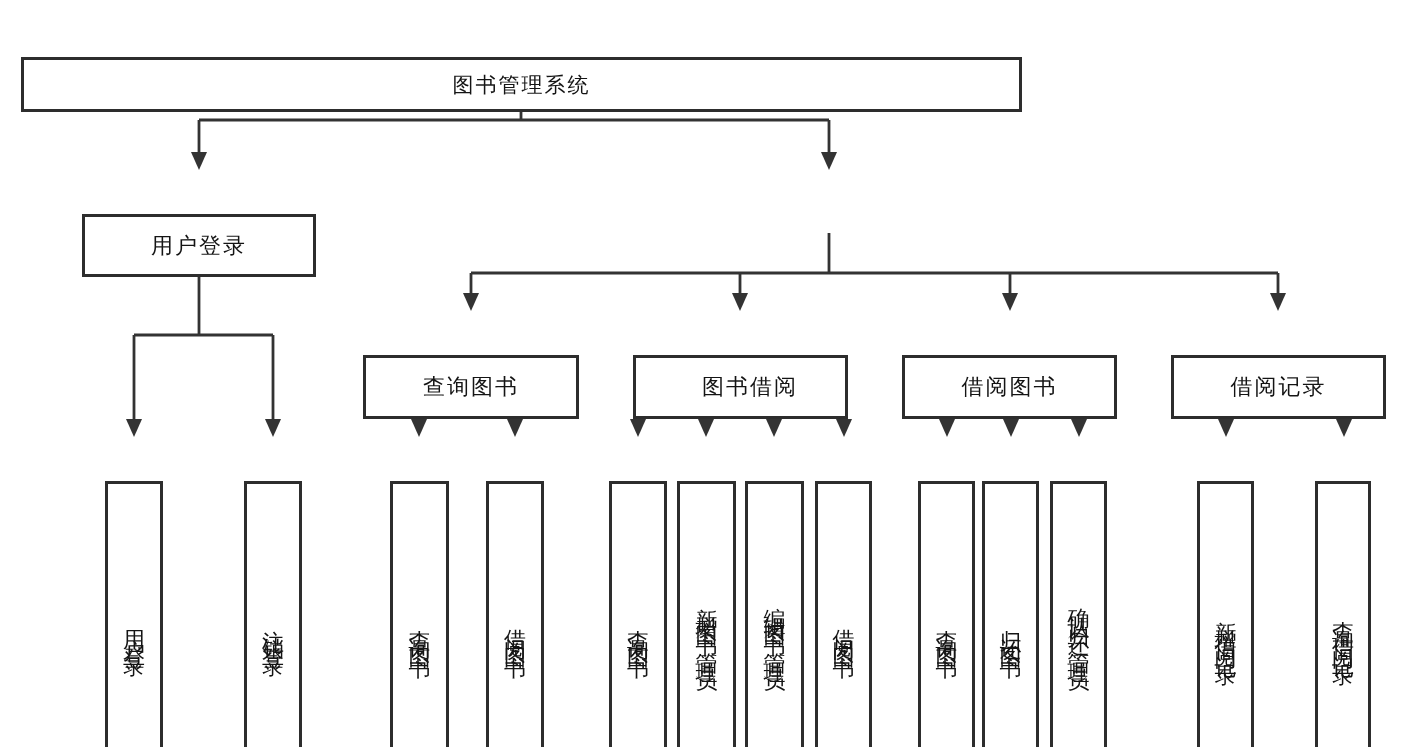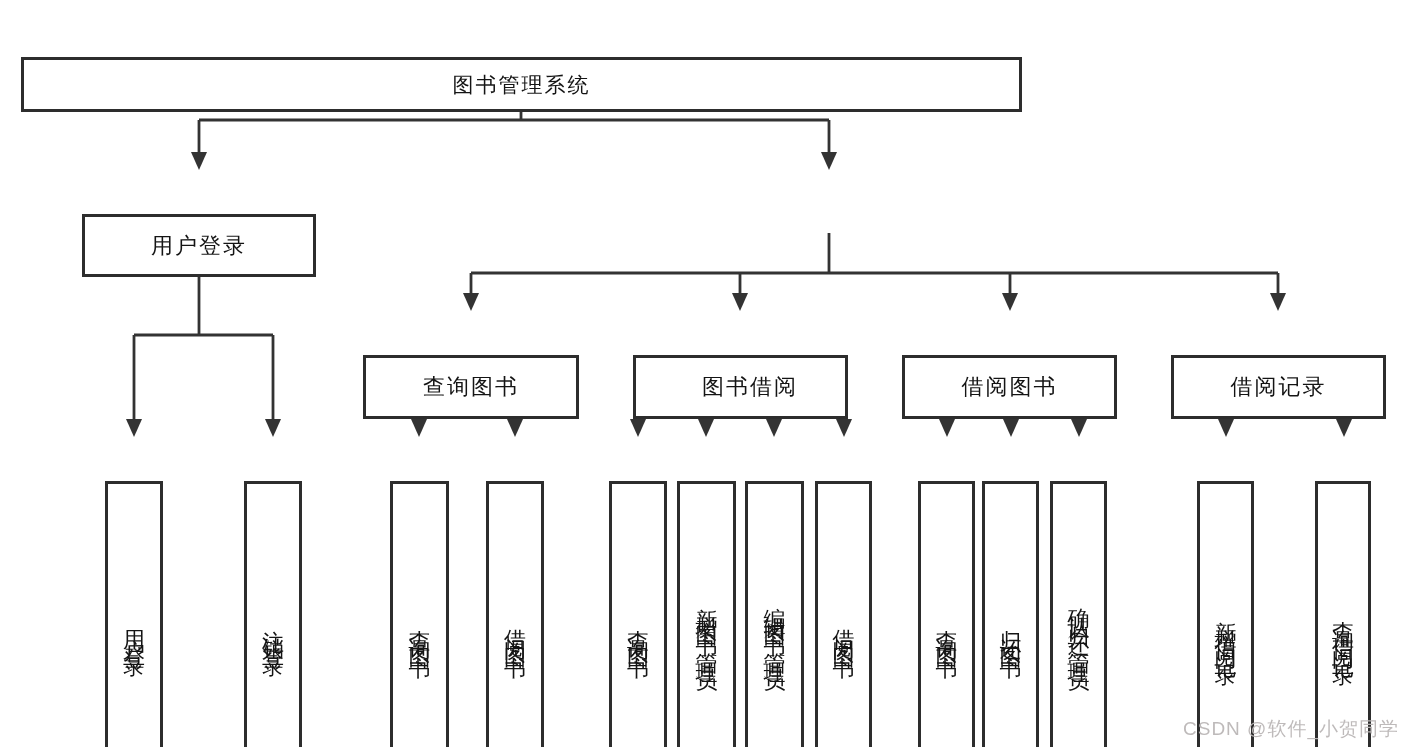--- a/index.html
+++ b/index.html
@@ -168,15 +168,14 @@
     <span class="vtext">确认归还（管理员）</span>
   </div>
 
   <div class="node vbox" style="left:1197px; top:437px; width:57px; height:298px;">
     <span class="vtext">新增借阅记录</span>
   </div>
   <div class="node vbox" style="left:1315px; top:437px; width:56px; height:298px;">
     <span class="vtext">查询借阅记录</span>
   </div>
 
-  <div class="watermark" style="left:1183px; top:716px;">CSDN @软件_小贺同学</div>
 
 </div>
 
 </body></html>

